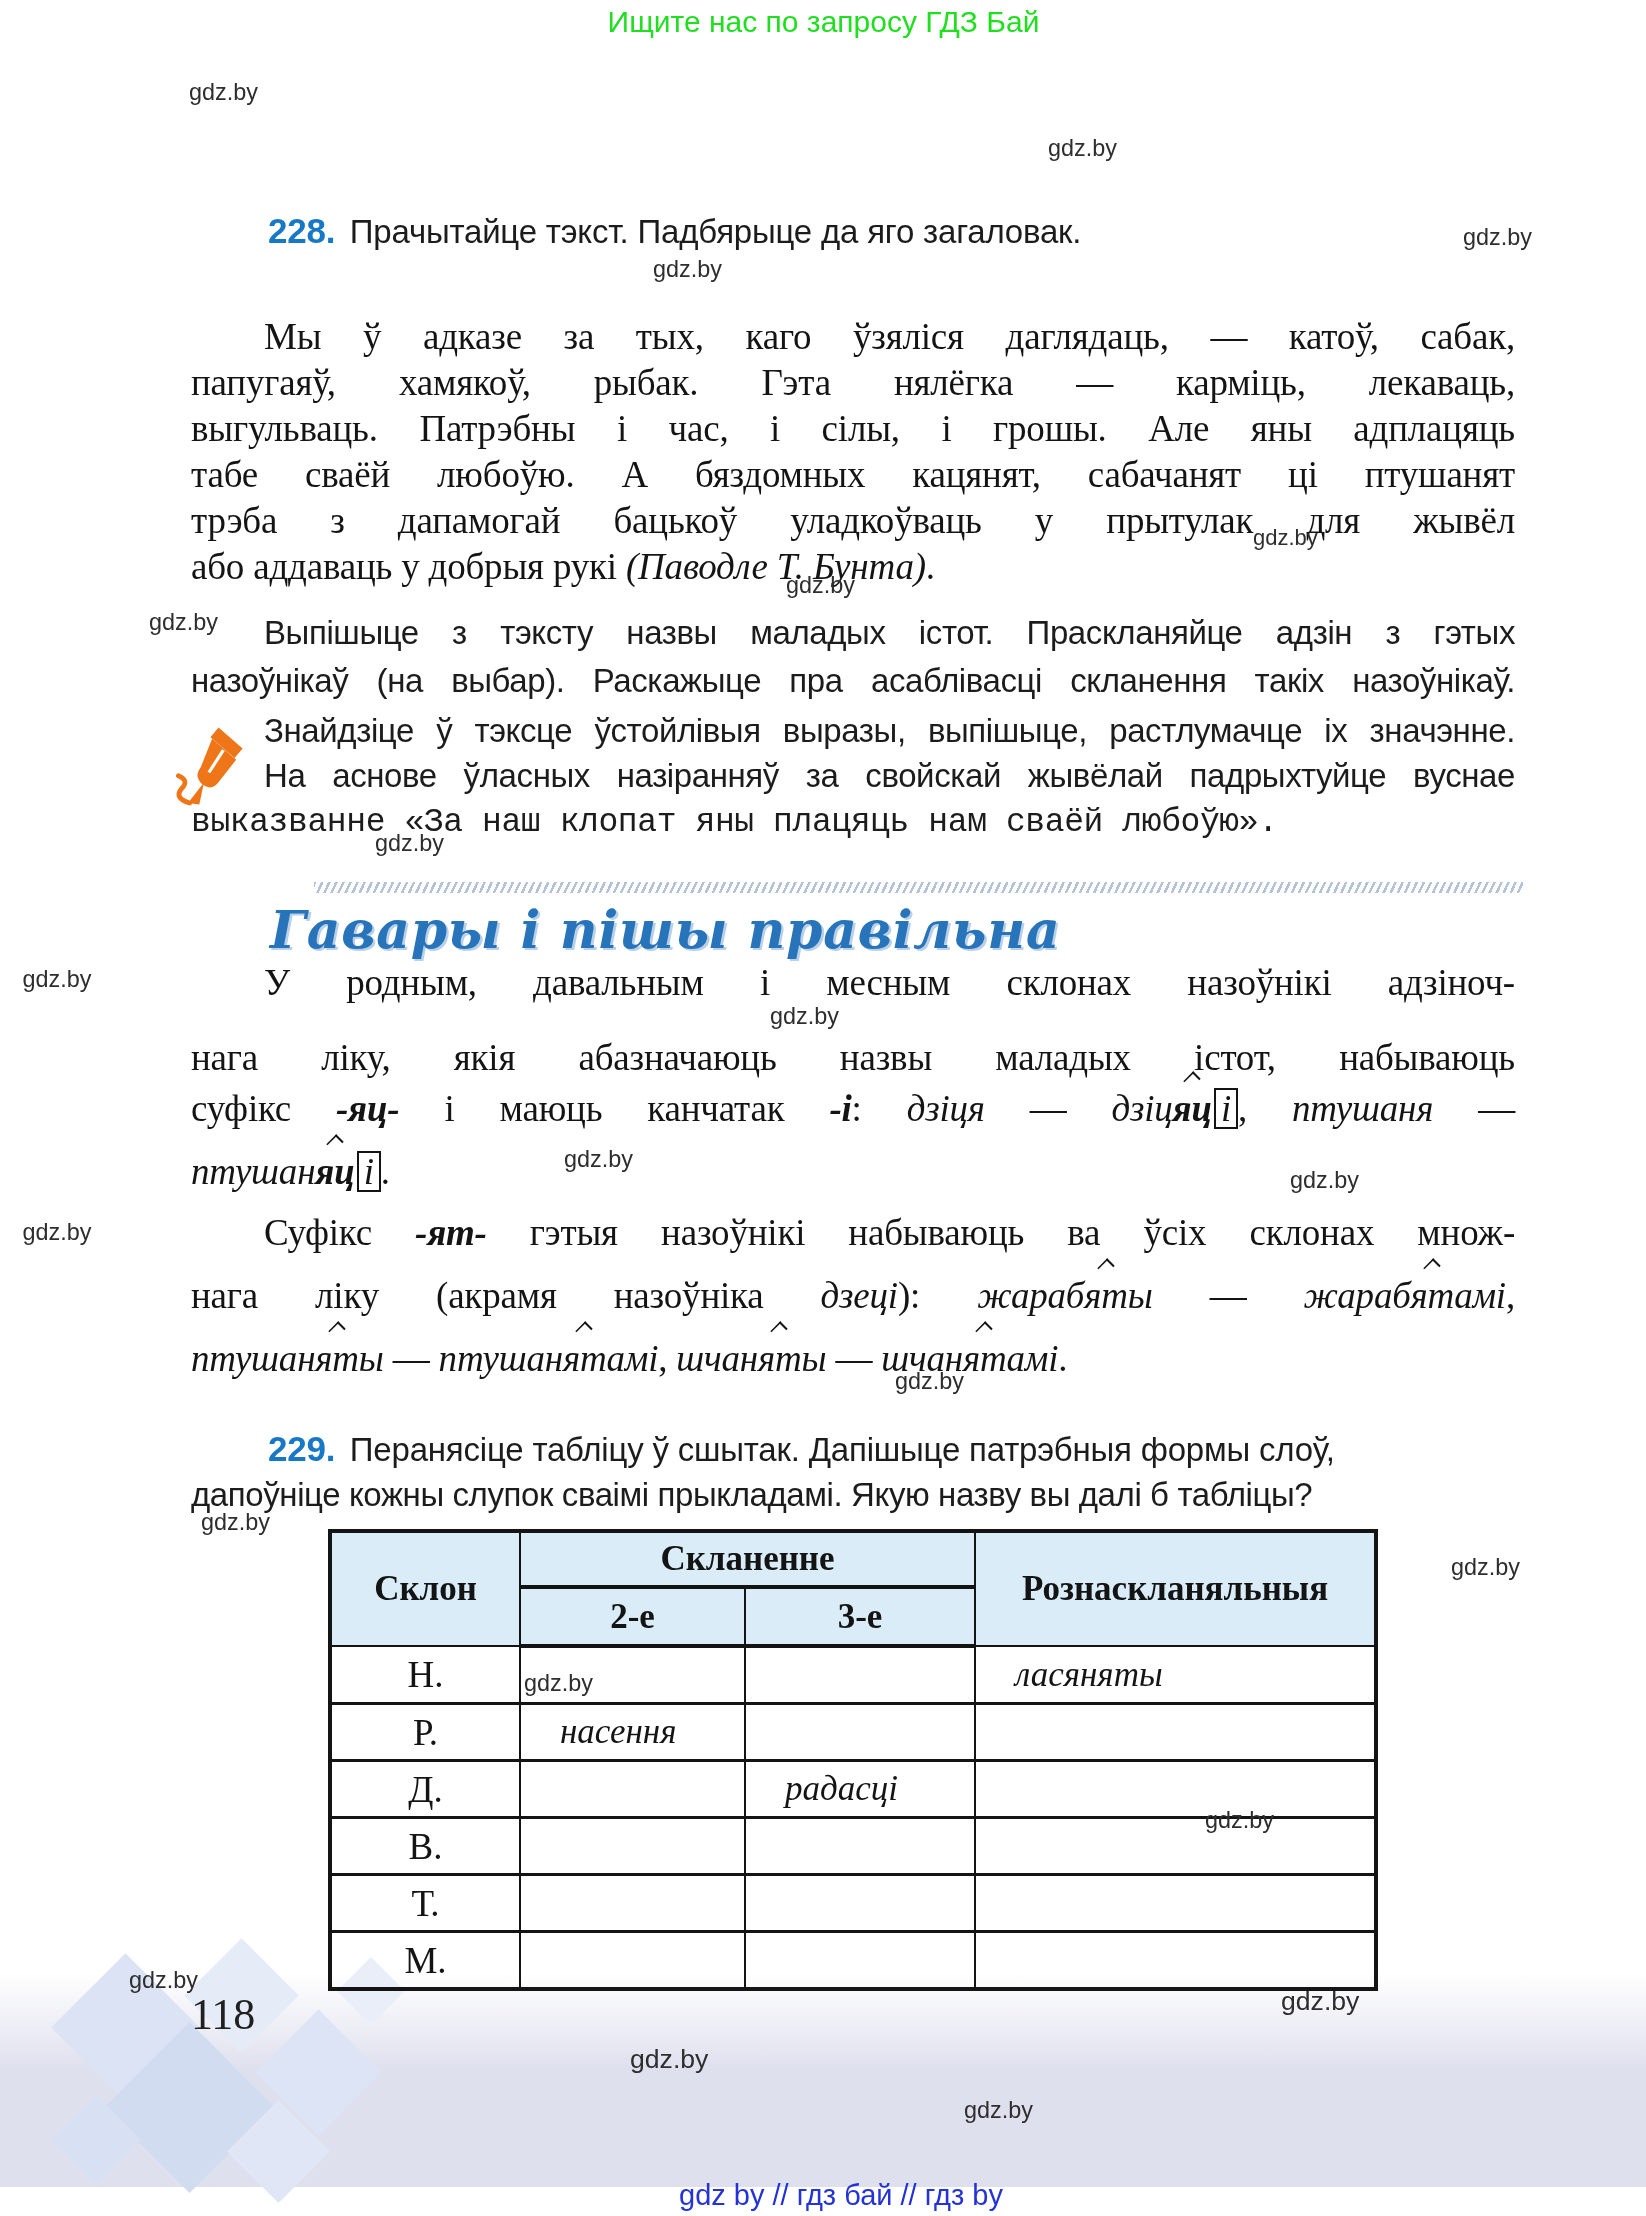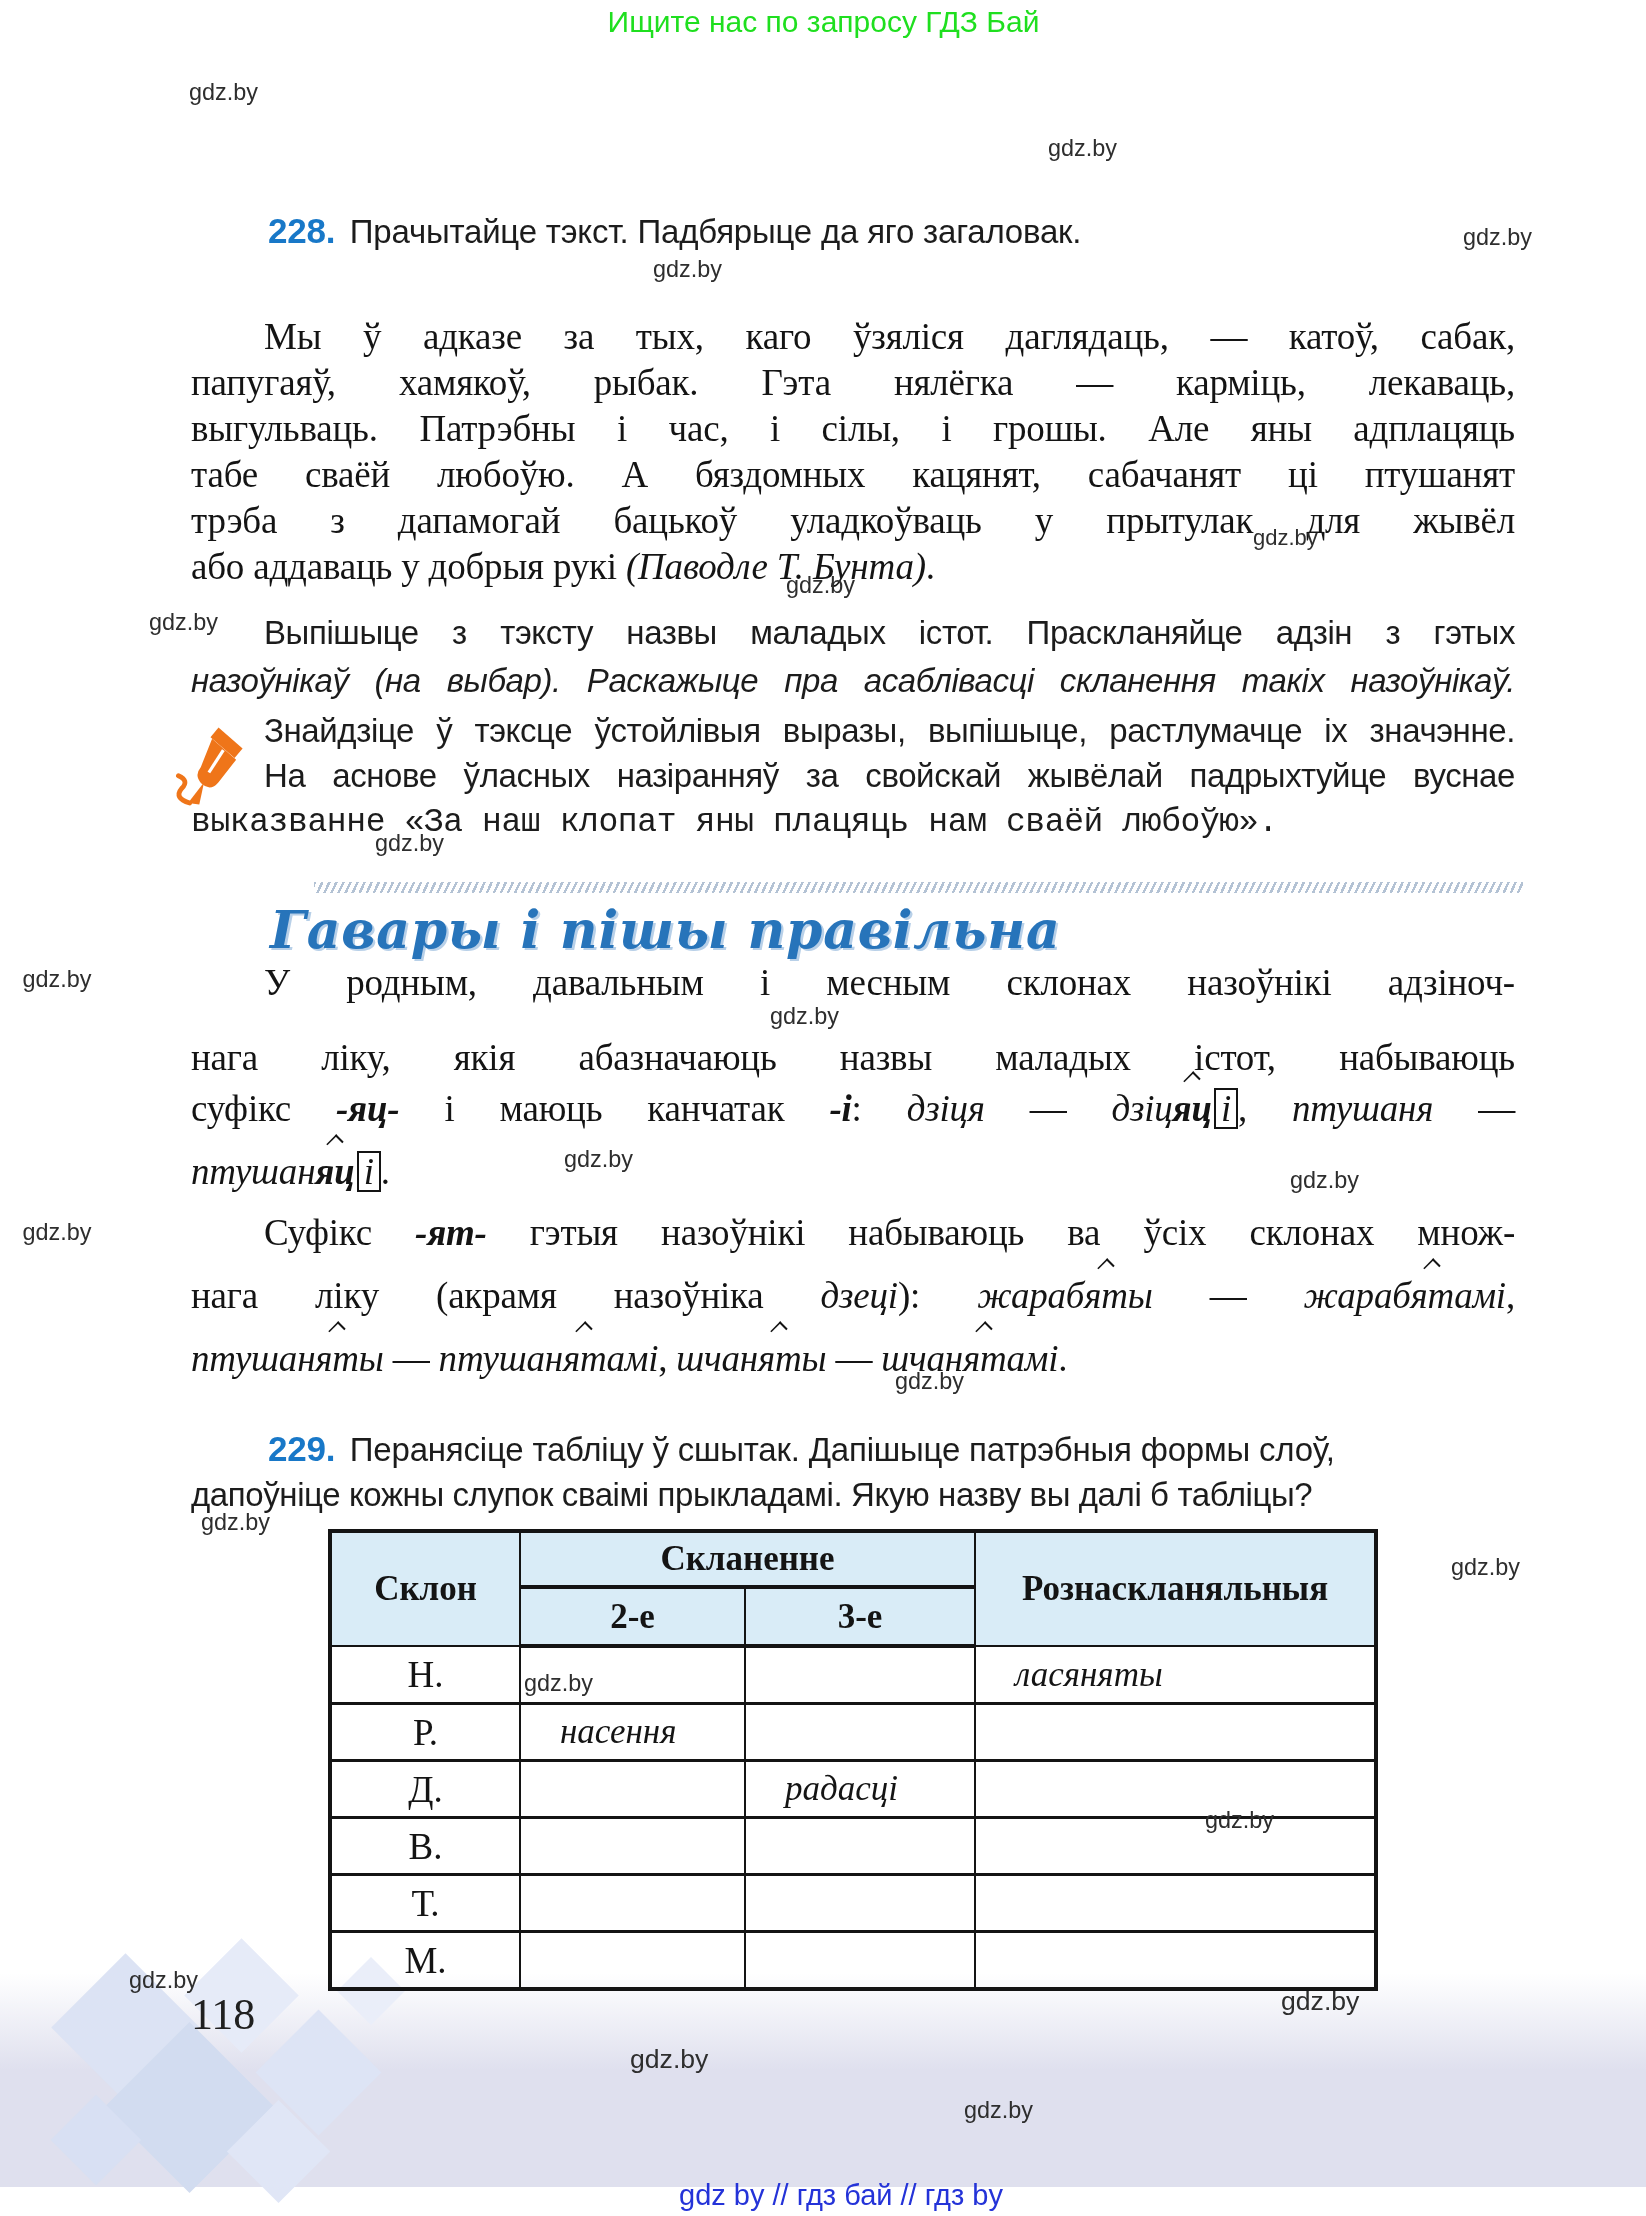--- a/index.html
+++ b/index.html
@@ -113,21 +113,21 @@
 </div>
 
 <div class="sline w-ind" style="top:315px;"><span>Мы ў адказе за тых, каго ўзяліся даглядаць, — катоў, сабак,</span></div>
 <div class="sline w-full" style="top:361px;"><span>папугаяў, хамякоў, рыбак. Гэта нялёгка — карміць, лекаваць,</span></div>
 <div class="sline w-full" style="top:407px;"><span>выгульваць. Патрэбны і час, і сілы, і грошы. Але яны адплацяць</span></div>
 <div class="sline w-full" style="top:453px;"><span>табе сваёй любоўю. А бяздомных кацянят, сабачанят ці птушанят</span></div>
 <div class="sline w-full" style="top:499px;"><span>трэба з дапамогай бацькоў уладкоўваць у прытулак для жывёл</span></div>
 <div class="sline w-full last-left" style="top:545px;"><span>або аддаваць у добрыя рукі </span><span class="seg-i">(Паводле Т. Бунта)</span><span>.</span></div>
 
 <div class="nline w-ind" style="top:614px;"><span>Выпішыце з тэксту назвы маладых істот. Праскланяйце адзін з гэтых</span></div>
-<div class="nline w-full" style="top:662px;font-style:italic;"><span>назоўнікаў (на выбар). Раскажыце пра асаблівасці скланення такіх назоўнікаў.</span></div>
+<div class="nline w-full" style="top:662px;"><span>назоўнікаў (на выбар). Раскажыце пра асаблівасці скланення такіх назоўнікаў.</span></div>
 <div class="nline w-ind" style="top:712px;"><span>Знайдзіце ў тэксце ўстойлівыя выразы, выпішыце, растлумачце іх значэнне.</span></div>
 <div class="nline w-ind" style="top:757px;"><span>На аснове ўласных назіранняў за свойскай жывёлай падрыхтуйце вуснае</span></div>
 <div class="nline w-full last-left" style="top:804px;font-family:Liberation Mono, monospace;"><span>выказванне «За наш клопат яны плацяць нам сваёй любоўю».</span></div>
 
 <svg class="pen" viewBox="0 0 96 120">
   <path d="M58 4 L88 30 L78 42 L48 16 Z" fill="#ef7519"></path>
   <path d="M50 18 L80 44 L58 72 Q48 84 37 74 Q27 64 36 53 Z" fill="#ef7519"></path>
   <line x1="64" y1="32" x2="46" y2="60" stroke="#ffffff" stroke-width="4"></line>
   <path d="M40 72 L20 98 L34 100 Z" fill="#ef7519"></path>
   <path d="M22 98 Q2 92 12 80 Q22 70 8 64" stroke="#ef7519" stroke-width="6" fill="none" stroke-linecap="round"></path>

